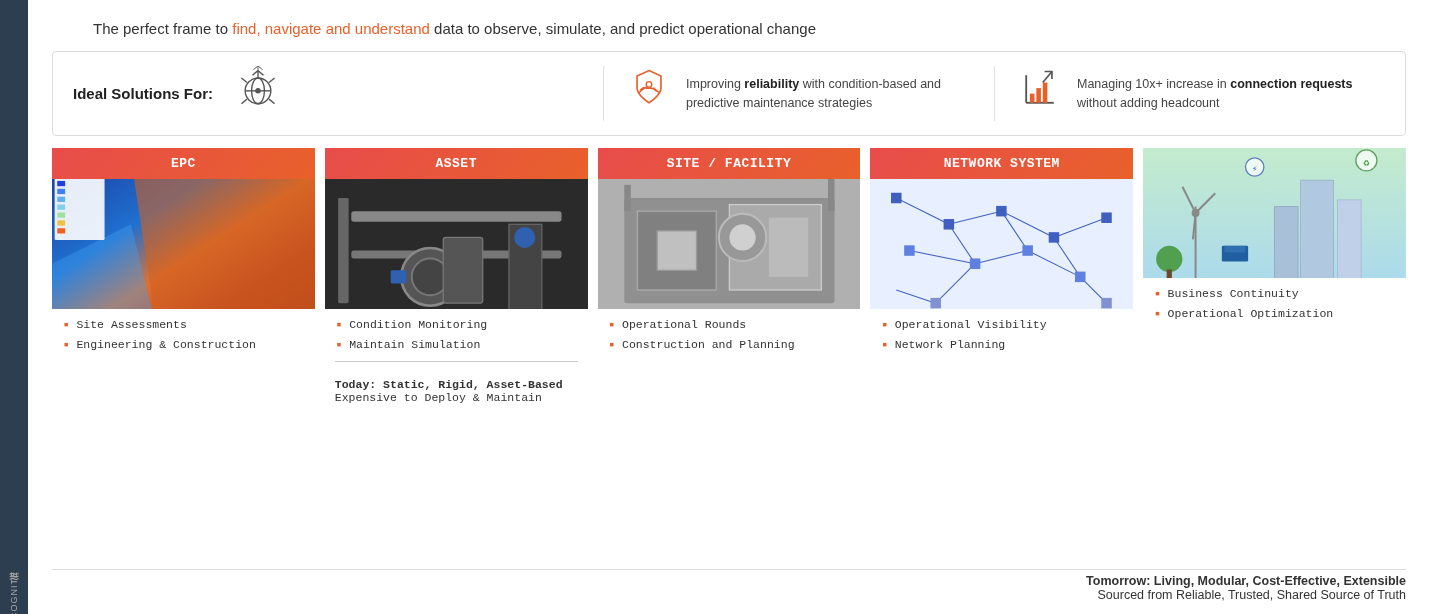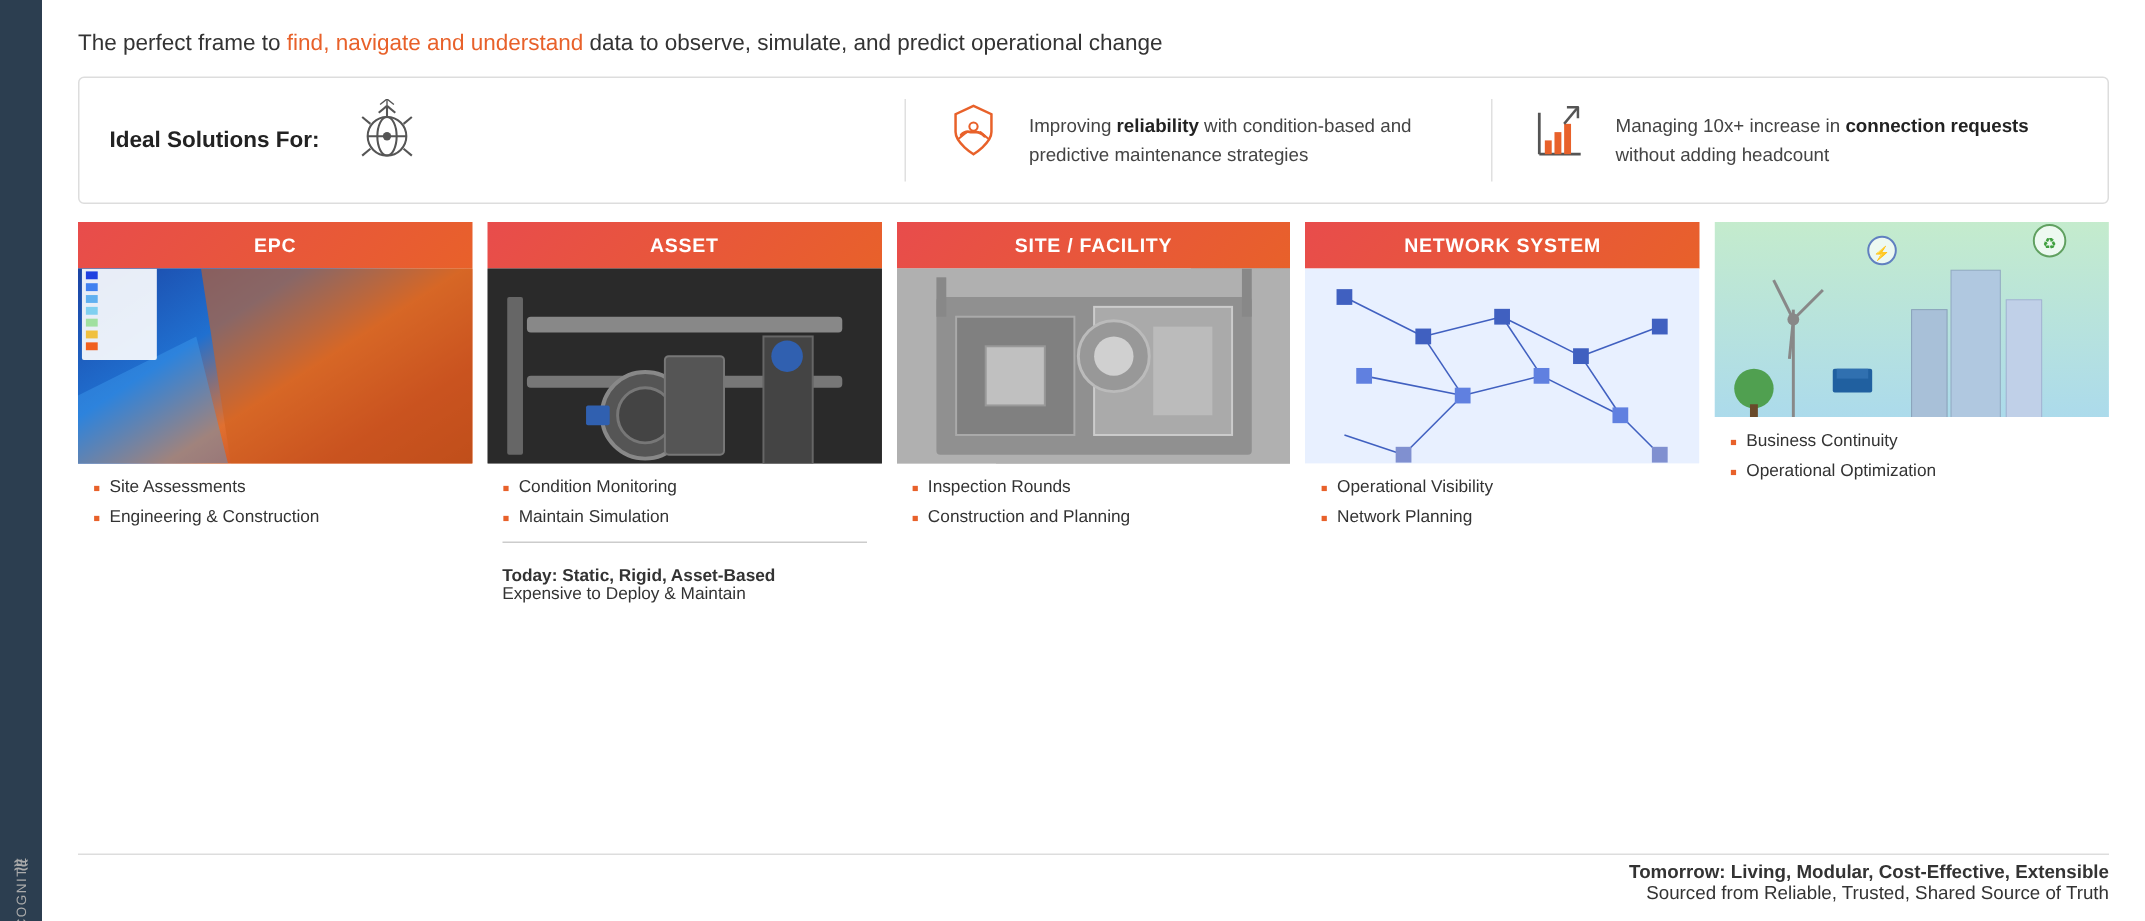--- a/index.html
+++ b/index.html
@@ -45,35 +45,37 @@
       padding: 18px 24px 12px 24px;
       display: flex;
       flex-direction: column;
       gap: 12px;
     }
 
     .top-tagline {
       font-size: 15px;
       color: #333;
       line-height: 1.4;
+      margin-left: 41px;
     }
 
     .top-tagline .highlight {
       color: #e8612a;
       font-weight: 500;
     }
 
     .ideal-solutions-box {
       background: #fff;
       border: 1px solid #ddd;
       border-radius: 4px;
       padding: 14px 20px;
       display: flex;
       align-items: center;
       gap: 0;
+      justify-content: flex-end;
     }
 
     .ideal-label {
       font-weight: 700;
       font-size: 15px;
       color: #222;
       min-width: 110px;
       line-height: 1.4;
     }
 
@@ -107,20 +109,21 @@
     }
 
     .solution-text strong {
       color: #222;
     }
 
     .cards-section {
       display: flex;
       gap: 10px;
       flex: 1;
+      font-family: Liberation Mono, monospace;
     }
 
     .card {
       flex: 1;
       display: flex;
       flex-direction: column;
       min-width: 0;
     }
 
     .card-header {
@@ -426,21 +429,21 @@
           <circle cx="110" cy="60" r="18" fill="#989898" stroke="#bbb" stroke-width="1.5"></circle>
           <circle cx="110" cy="60" r="10" fill="#d0d0d0"></circle>
           <rect x="130" y="45" width="30" height="45" fill="#bbb"></rect>
           <rect x="20" y="20" width="5" height="20" fill="#888"></rect>
           <rect x="175" y="15" width="5" height="25" fill="#888"></rect>
         </svg>
       </div>
       <div class="card-bullets">
         <div class="bullet-item">
           <span class="bullet-dot">▪</span>
-          <span>Inspection Rounds</span>
+          <span>Operational Rounds</span>
         </div>
         <div class="bullet-item">
           <span class="bullet-dot">▪</span>
           <span>Construction and Planning</span>
         </div>
       </div>
     </div>
 
     <div class="card">
       <div class="card-header network">NETWORK SYSTEM</div>

